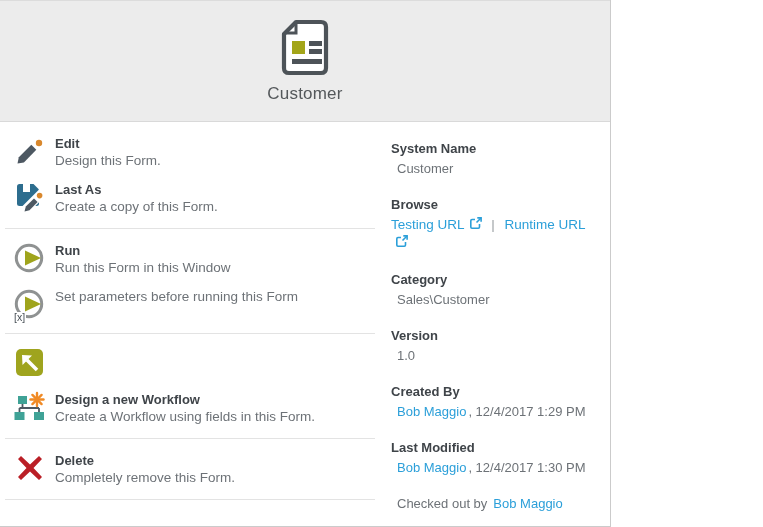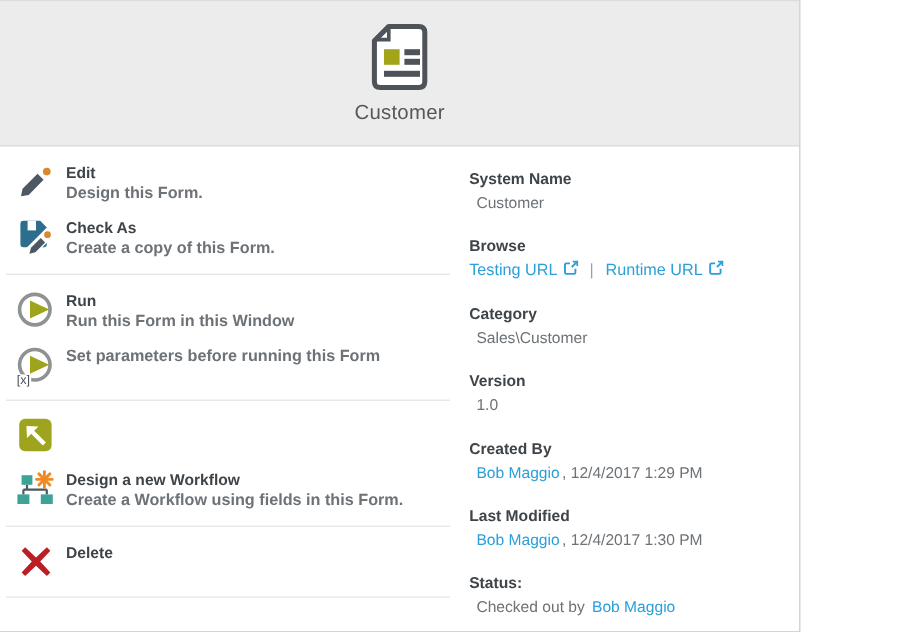--- a/index.html
+++ b/index.html
@@ -1,20 +1,20 @@
 <!DOCTYPE html>
 <html><head>
 <meta charset="utf-8">
 <style>
   * { margin:0; padding:0; box-sizing:border-box; }
   html,body { background:#fff; }
   body { font-family:"Liberation Sans", sans-serif; }
 
   .page {
-    width:667px; height:527px; background:#fff; overflow:hidden;
+    width:611px; height:527px; background:#fff; overflow:hidden;
     border-right:1px solid #cbcbcb; border-bottom:1px solid #cbcbcb;
     position:relative;
   }
 
   
   .header {
     height:122px; background:#ececec;
     border-top:1px solid #dcdcdc;
     border-bottom:1px solid #d9d9d9;
     display:flex; flex-direction:column; align-items:center;
@@ -30,21 +30,21 @@
 
   
   .left-col { width:381px; padding-left:14px; }
   .divider { height:1px; background:#e3e3e3; margin-left:-9px; margin-right:6px; }
   .action-group { padding:1px 0; }
   .action-item { display:flex; align-items:flex-start; margin:12px 0; cursor:pointer; }
   .icon { position:relative; width:32px; height:32px; flex-shrink:0; }
   .icon svg { display:block; }
   .action-text { margin-left:9px; padding-top:0; }
   .action-title { display:block; font-size:13px; font-weight:bold; color:#3f4449; line-height:17px; }
-  .action-desc  { display:block; font-size:13.5px; color:#6d7277; line-height:17px;font-weight:bold; }
+  .action-desc  { display:block; font-size:13.5px; color:#6d7277; line-height:17px; }
   .params-badge {
     position:absolute; left:-1px; bottom:-3px; background:#fff;
     font-size:10.5px; color:#4a5258; line-height:11px; padding:0 1px;
   }
 
   
   .right-col { flex:1; padding:18px 10px 5px 10px; }
   .field { margin-bottom:19px; }
   .field-label { font-size:13px; font-weight:bold; color:#3f4449; line-height:17px; margin-bottom:3px; }
   .field-value { font-size:13px; color:#6d7277; line-height:17px; padding-left:6px; }
@@ -97,21 +97,21 @@
           <span class="icon">
             <svg width="32" height="32" viewBox="0 0 32 32">
               <path d="M3 5.5 Q3 3 5.5 3 H19.5 L25 8.5 V22.5 Q25 25 22.5 25 H5.5 Q3 25 3 22.5 Z" fill="#2d6d8e"></path>
               <rect x="9" y="3" width="7" height="8" fill="#ffffff"></rect>
               <line x1="7" y1="33" x2="33" y2="7" stroke="#ffffff" stroke-width="9"></line>
               <polygon points="10.5,30.5 11.8,25.5 20,17.4 23.6,21 15.5,29.2" fill="#4d5862"></polygon>
               <circle cx="25.6" cy="14.6" r="2.8" fill="#d9882d"></circle>
             </svg>
           </span>
           <span class="action-text">
-            <span class="action-title">Check As</span>
+            <span class="action-title">Last As</span>
             <span class="action-desc">Create a copy of this Form.</span>
           </span>
         </div>
 
       </div>
       <div class="divider"></div>
 
       <div class="action-group">
 
         <div class="action-item">
@@ -182,20 +182,21 @@
       <div class="action-group">
 
         <div class="action-item">
           <span class="icon">
             <svg width="32" height="32" viewBox="0 0 32 32">
               <path d="M4 7 L7 4 L16 12.5 L25 4 L28 7 L19.5 16 L28 25 L25 28 L16 19.5 L7 28 L4 25 L12.5 16 Z" fill="#ba1f26"></path>
             </svg>
           </span>
           <span class="action-text">
             <span class="action-title">Delete</span>
+            <span class="action-desc">Completely remove this Form.</span>
           </span>
         </div>
 
       </div>
       <div class="divider"></div>
 
     </div>
 
     <div class="right-col">
 
@@ -239,21 +240,20 @@
       </div>
 
       <div class="field">
         <div class="field-label">Last Modified</div>
         <div class="field-value">
           <a class="link">Bob Maggio</a><span class="ts">, 12/4/2017 1:30 PM</span>
         </div>
       </div>
 
       <div class="field">
-        <div class="field-label">Status:</div>
         <div class="field-value">
           <span>Checked out by</span><a class="link status-user">Bob Maggio</a>
         </div>
       </div>
 
     </div>
   </div>
 </div>
 
 </body></html>

